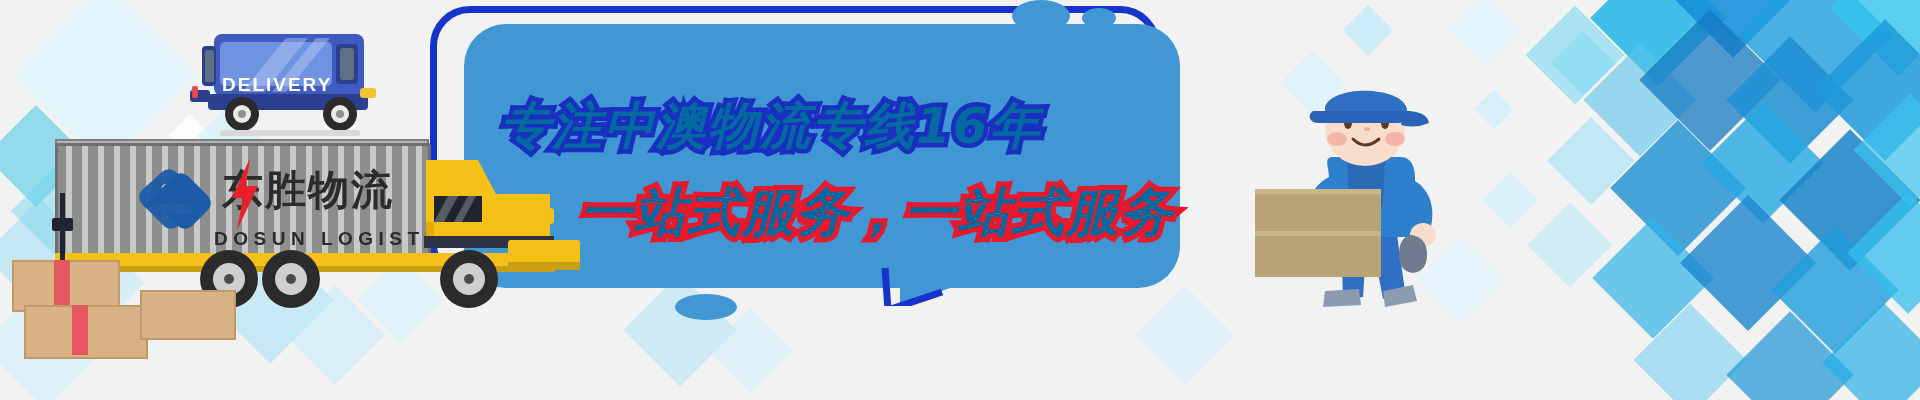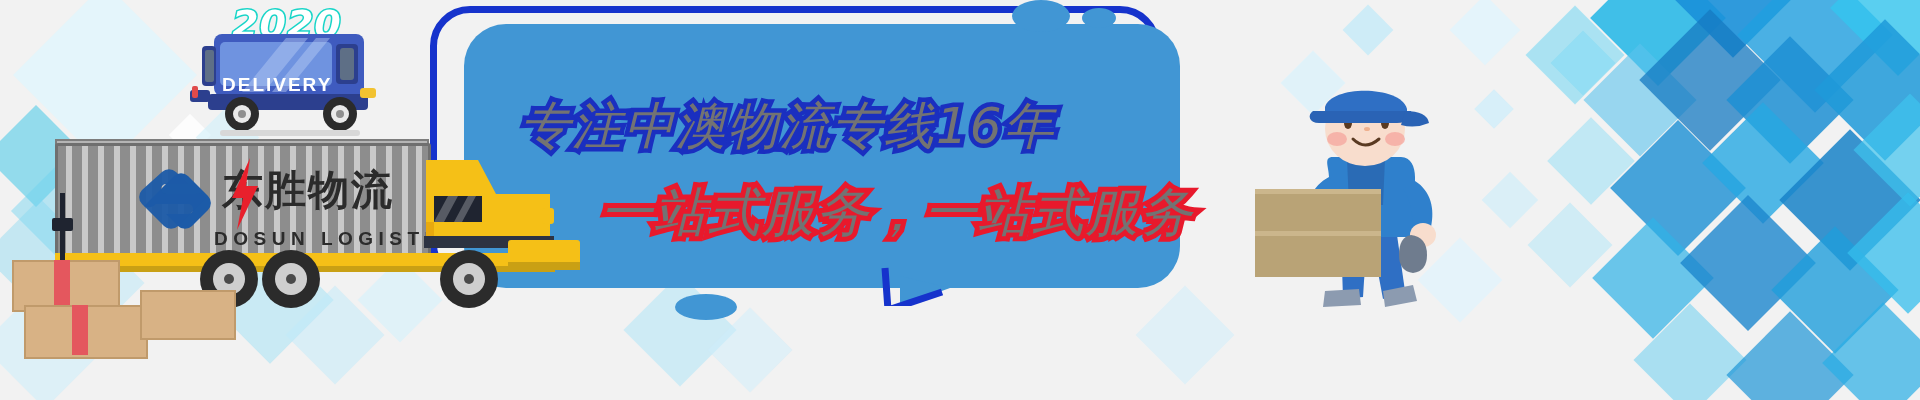--- a/index.html
+++ b/index.html
@@ -21,23 +21,23 @@
     border:7px solid #1633cc;border-radius:40px;background:transparent;
   }
   #bubble-fill{
     position:absolute;left:34px;top:18px;width:716px;height:264px;
     background:#4196d4;border-radius:42px;
   }
   .bub-dot{position:absolute;background:#4196d4;border-radius:50%;}
 
   
   .line{
-    position:absolute;white-space:nowrap;font-weight:normal;color:#737373;
+    position:absolute;white-space:nowrap;font-weight:bold;color:#0369a1;
     font-family:"DejaVu Sans","Liberation Sans",sans-serif;
-    letter-spacing:2px;font-style:italic;margin-left:20px;
+    letter-spacing:2px;font-style:italic;
   }
   #line1{
     left:500px;top:93px;font-size:50px;
     -webkit-text-stroke:9px #1a2fc0;
     paint-order:stroke fill;
     text-shadow:0 0 0 #1a2fc0;
   }
   #line2{
     left:580px;top:178px;font-size:52px;
     -webkit-text-stroke:10px #e8192c;
@@ -137,21 +137,20 @@
       <path d="M455,262 L458,304 L512,286" fill="none" stroke="#1633cc" stroke-width="7" stroke-linejoin="round"></path>
     </svg>
     <div class="bub-dot" style="left:582px;top:-6px;width:58px;height:32px;"></div>
     <div class="bub-dot" style="left:652px;top:2px;width:34px;height:20px;"></div>
     <div class="bub-dot" style="left:245px;top:288px;width:62px;height:26px;"></div>
   </div>
 
   <div class="line" id="line1" style="-webkit-text-stroke: 9px rgb(26, 47, 192);">专注中澳物流专线16年</div>
   <div class="line" id="line2" style="-webkit-text-stroke: 10px rgb(232, 25, 44);">一站式服务，一站式服务</div>
 
-  <div id="y2020" style="-webkit-text-stroke: 3px rgb(24, 213, 200);">2020</div>
   <svg id="van" viewBox="0 0 190 110">
     <rect x="24" y="4" width="150" height="62" rx="8" fill="#3f5bbf"></rect>
     <rect x="30" y="12" width="112" height="44" rx="5" fill="#6f93e0"></rect>
     <rect x="146" y="14" width="22" height="40" rx="4" fill="#2c3f8e"></rect>
     <rect x="150" y="18" width="14" height="32" rx="3" fill="#5e6f86"></rect>
     <rect x="12" y="16" width="14" height="40" rx="4" fill="#2c3f8e"></rect>
     <rect x="15" y="20" width="9" height="32" rx="2" fill="#5e6f86"></rect>
     <g opacity="0.45" fill="#b9cdf4">
       <polygon points="96,8 118,8 74,62 52,62"></polygon>
       <polygon points="126,8 140,8 96,62 82,62"></polygon>

